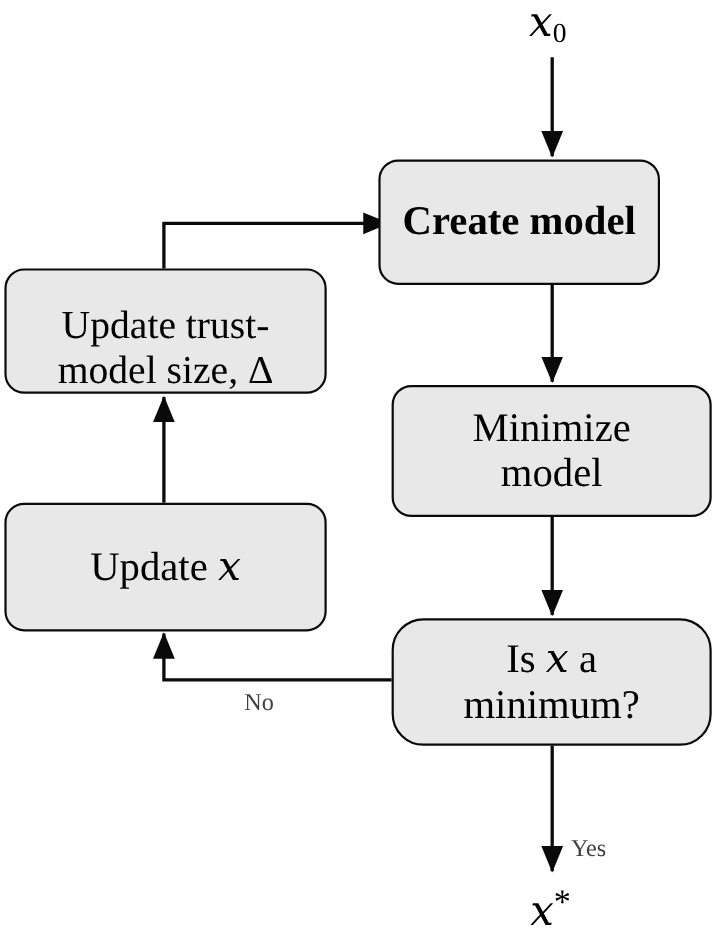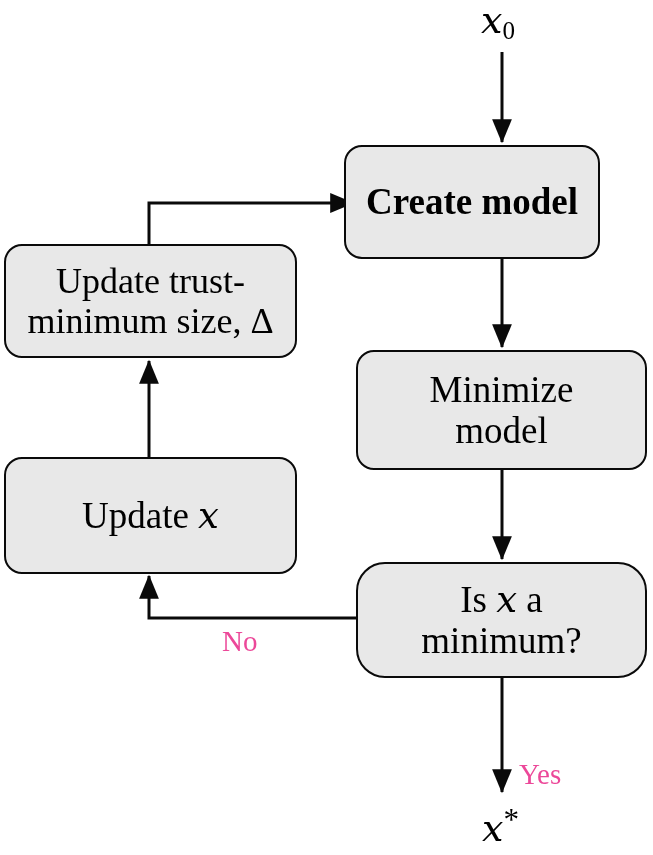--- a/index.html
+++ b/index.html
@@ -61,22 +61,22 @@
     font-style: normal;
     font-family: "Liberation Serif", serif;
   }
   .term .star {
     font-size: 0.82em;
     vertical-align: 0.34em;
     font-style: normal;
   }
   .edge-label {
     position: absolute;
-    font-size: 29px;
-    color: #ec4899;
+    font-size: 22px;
+    color: #404040;
     z-index: 3;
     white-space: nowrap;
   }
   .mi {
     font-style: italic;
     font-family: "DejaVu Serif", "Liberation Serif", serif;
   }
 </style>
 </head>
 <body>
@@ -113,22 +113,22 @@
   </svg>
 
   <div class="term" style="left:481px; top:-2px;">
     <span class="mvar">x</span><span class="sub">0</span>
   </div>
 
   <div class="node" style="left:344px; top:145px; width:256px; height:114px;font-weight:bold;">
     <span class="txt">Create model</span>
   </div>
 
-  <div class="node" style="left:4px; top:244px; width:293px; height:114px; font-size:36px;">
-    <span class="txt"><span>Update trust-</span><br><span>minimum size, Δ</span></span>
+  <div class="node" style="left:4px; top:244px; width:293px; height:114px; font-size:36px;align-items:flex-end;">
+    <span class="txt"><span>Update trust-</span><br><span>model size, Δ</span></span>
   </div>
 
   <div class="node" style="left:4px; top:457px; width:293px; height:117px;">
     <span class="txt">Update&nbsp;<span class="mi">x</span></span>
   </div>
 
   <div class="node" style="left:356px; top:350px; width:291px; height:120px;">
     <span class="txt"><span>Minimize</span><br><span>model</span></span>
   </div>
 

